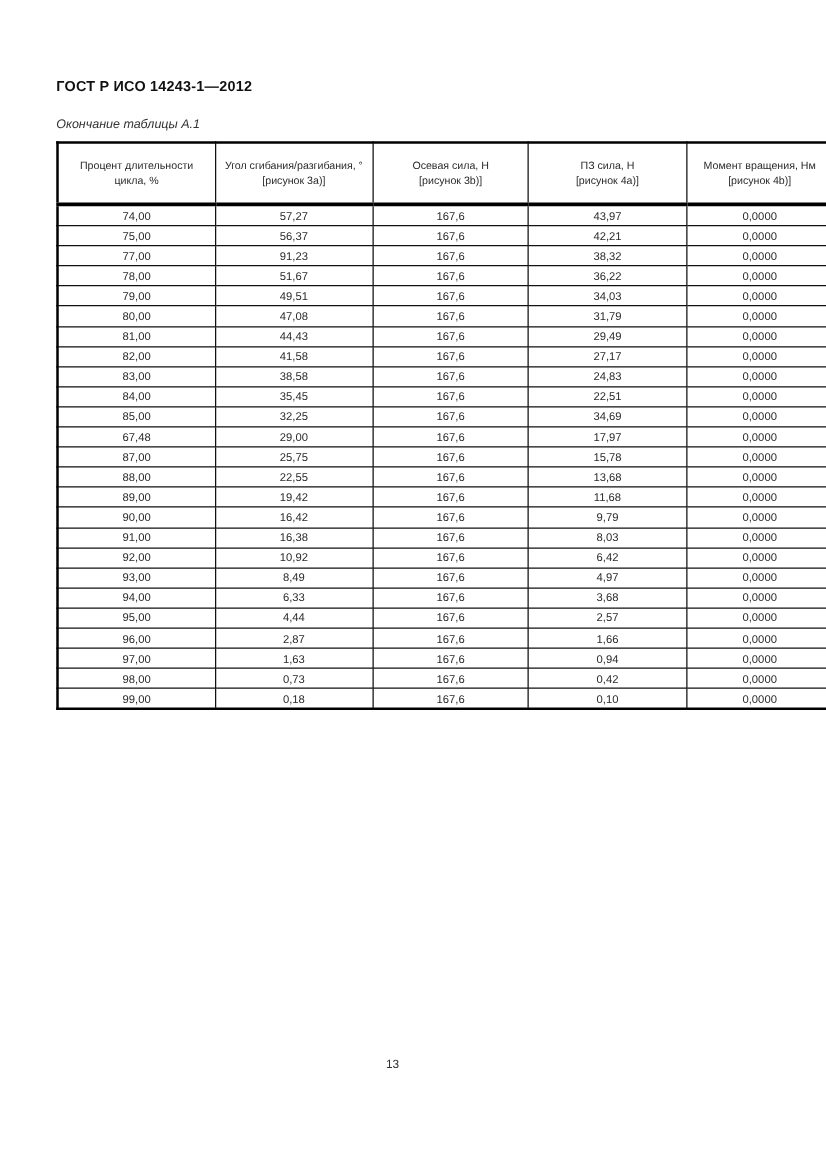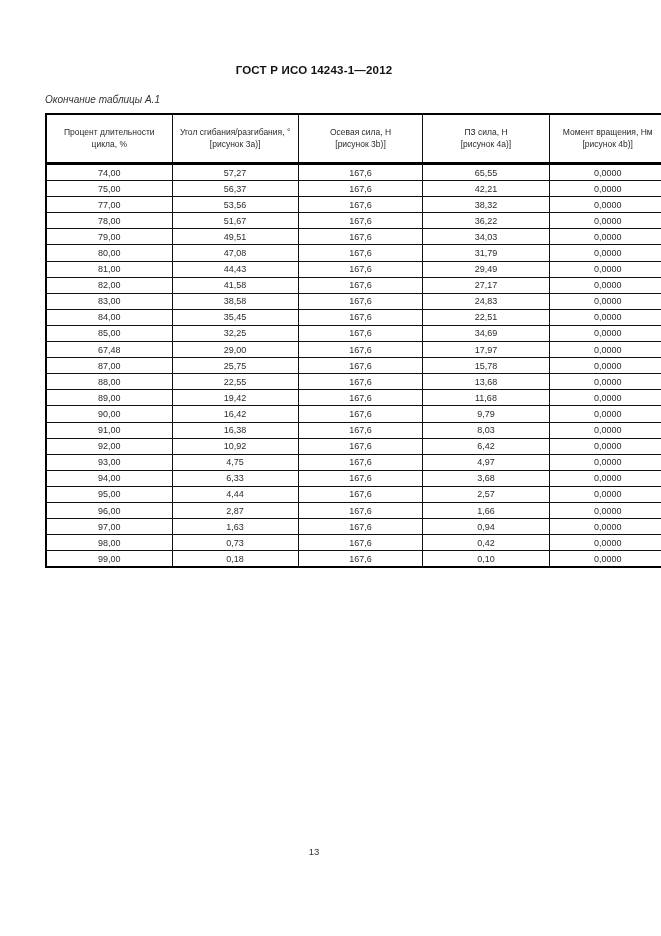--- a/index.html
+++ b/index.html
@@ -20,21 +20,21 @@
     left: 0; top: 0;
     width: 661px;
     height: 936px;
     background: #ffffff;
   }
   .doc-title {
     position: absolute;
     top: 64px;
     left: 45px;
     width: 538px;
-    text-align: center;
+    text-align: left;
     font-size: 11.5px;
     font-weight: bold;
     color: #111;
     letter-spacing: 0.2px;
   }
   .table-caption {
     position: absolute;
     top: 94px;
     left: 45px;
     font-size: 10px;
@@ -131,33 +131,33 @@
           <div class="hdr-label">Момент вращения, Нм</div>
           <div class="hdr-note">[рисунок 4b)]</div>
         </th>
       </tr>
     </thead>
     <tbody>
         <tr>
           <td>74,00</td>
           <td>57,27</td>
           <td>167,6</td>
-          <td>65,55</td>
+          <td>43,97</td>
           <td>0,0000</td>
         </tr>
         <tr>
           <td>75,00</td>
           <td>56,37</td>
           <td>167,6</td>
           <td>42,21</td>
           <td>0,0000</td>
         </tr>
         <tr>
           <td>77,00</td>
-          <td>53,56</td>
+          <td>91,23</td>
           <td>167,6</td>
           <td>38,32</td>
           <td>0,0000</td>
         </tr>
         <tr>
           <td>78,00</td>
           <td>51,67</td>
           <td>167,6</td>
           <td>36,22</td>
           <td>0,0000</td>
@@ -255,21 +255,21 @@
         </tr>
         <tr>
           <td>92,00</td>
           <td>10,92</td>
           <td>167,6</td>
           <td>6,42</td>
           <td>0,0000</td>
         </tr>
         <tr>
           <td>93,00</td>
-          <td>4,75</td>
+          <td>8,49</td>
           <td>167,6</td>
           <td>4,97</td>
           <td>0,0000</td>
         </tr>
         <tr>
           <td>94,00</td>
           <td>6,33</td>
           <td>167,6</td>
           <td>3,68</td>
           <td>0,0000</td>

